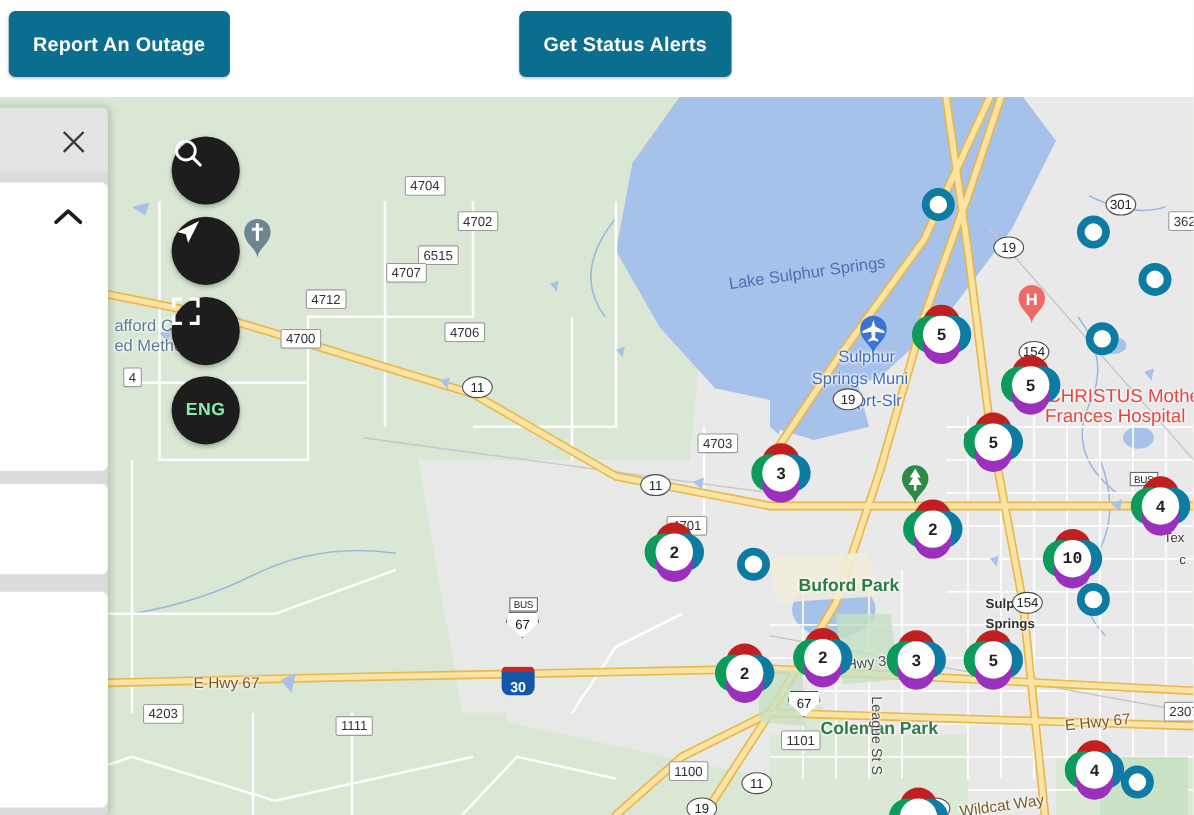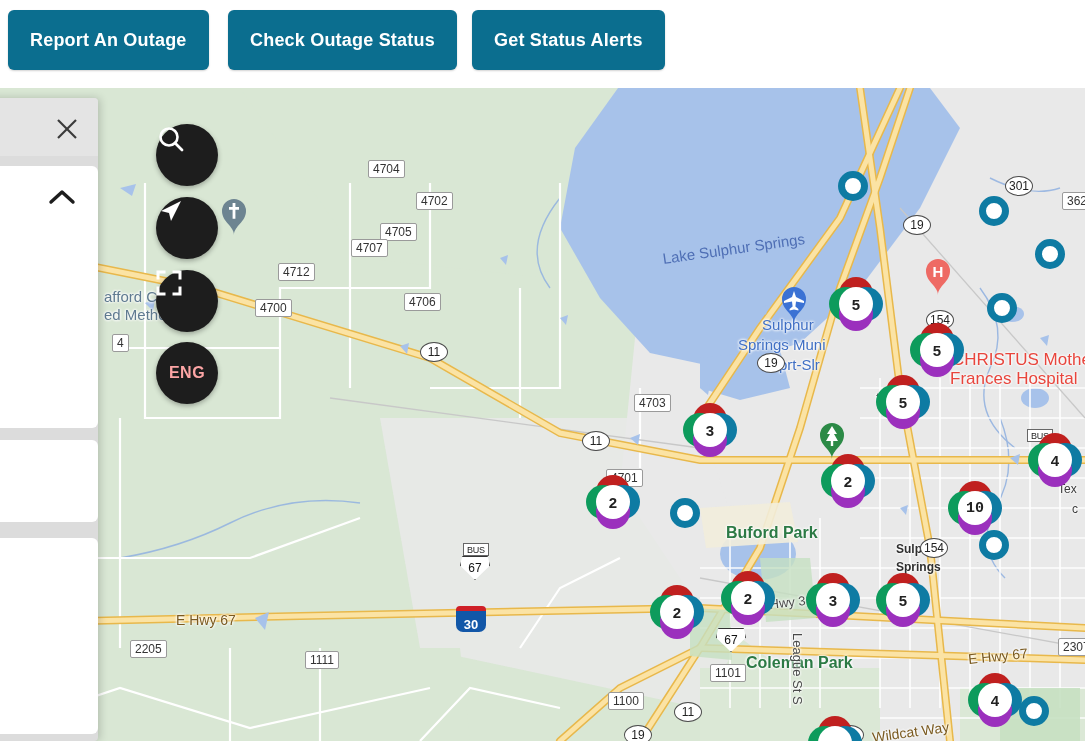--- a/index.html
+++ b/index.html
@@ -84,21 +84,21 @@
   }
 
   
   .map-ctl{
     position:absolute; width:62px; height:62px; border-radius:50%;
     background:#1d1d1d; border:none; cursor:pointer; z-index:40;
     display:flex; align-items:center; justify-content:center;
     box-shadow:0 2px 5px rgba(0,0,0,.3);
   }
   .map-ctl svg{ position:static; }
-  .map-ctl .eng-txt{ color:#fca5a5; font-size:16px; font-weight:bold; letter-spacing:.5px; }
+  .map-ctl .eng-txt{ color:#86efac; font-size:16px; font-weight:bold; letter-spacing:.5px; }
 
   
   .cluster{
     position:absolute; width:54px; height:54px; z-index:30; cursor:pointer;
   }
   .cluster .petal{ position:absolute; width:34px; height:34px; border-radius:50%; }
   .cluster .p-top  { left:10px; top:0;    background:#c0201f; }
   .cluster .p-right{ left:20px; top:10px; background:#0e7ba3; }
   .cluster .p-bot  { left:10px; top:20px; background:#9b30bd; }
   .cluster .p-left { left:0;    top:10px; background:#0d9b5c; }
@@ -146,21 +146,20 @@
   }
   #card-filters{ top:440px; height:196px; }
 </style>
 </head>
 <body>
 
 <div id="app">
 
   <div id="topbar">
     <button class="action-btn" id="btn-report">Report An Outage</button>
-    <button class="action-btn" id="btn-status">Check Outage Status</button>
     <button class="action-btn" id="btn-alerts">Get Status Alerts</button>
   </div>
 
   <div id="map">
 
     <svg width="1085" height="653">
       <rect x="0" y="0" width="1085" height="653" fill="#d9e7d4"></rect>
 
       <path d="M600 0 L1085 0 L1085 653 L880 653 L700 520 L620 400 L640 200 Z" fill="#e9e9e9"></path>
       <path d="M380 330 L700 330 L760 520 L700 620 L420 560 Z" fill="#e9e9e9" opacity="0.85"></path>
@@ -306,28 +305,28 @@
       <div class="map-label lbl-road" style="left:805px;top:545px;transform:rotate(90deg);transform-origin:left top;font-size:13px;">League St S</div>
       <div class="map-label lbl-road" style="left:876px;top:302px;font-size:13px;">t Rd</div>
       <div class="map-label lbl-road-major" style="left:176px;top:524px;">E Hwy 67</div>
       <div class="map-label lbl-road-major" style="left:968px;top:560px;transform:rotate(-6deg);">E Hwy 67</div>
       <div class="map-label lbl-road-major" style="left:872px;top:636px;transform:rotate(-8deg);">Wildcat Way</div>
     </div>
 
     <div>
       <div class="shield-rect" style="left:368px;top:72px;">4704</div>
       <div class="shield-rect" style="left:416px;top:104px;">4702</div>
-      <div class="shield-rect" style="left:380px;top:135px;">4705</div>
+      <div class="shield-rect" style="left:380px;top:135px;">6515</div>
       <div class="shield-rect" style="left:351px;top:151px;">4707</div>
       <div class="shield-rect" style="left:278px;top:175px;">4712</div>
       <div class="shield-rect" style="left:255px;top:211px;">4700</div>
       <div class="shield-rect" style="left:404px;top:205px;">4706</div>
       <div class="shield-rect" style="left:634px;top:306px;">4703</div>
       <div class="shield-rect" style="left:606px;top:381px;">4701</div>
-      <div class="shield-rect" style="left:130px;top:552px;">2205</div>
+      <div class="shield-rect" style="left:130px;top:552px;">4203</div>
       <div class="shield-rect" style="left:305px;top:563px;">1111</div>
       <div class="shield-rect" style="left:608px;top:604px;">1100</div>
       <div class="shield-rect" style="left:698px;top:576px;margin-left:12px;">1101</div>
       <div class="shield-rect" style="left:1062px;top:104px;">3623</div>
       <div class="shield-rect" style="left:1058px;top:550px;">2307</div>
       <div class="shield-rect" style="left:112px;top:246px;">4</div>
     </div>
 
     <div>
       <div class="shield-oval" style="left:420px;top:254px;">11</div>

